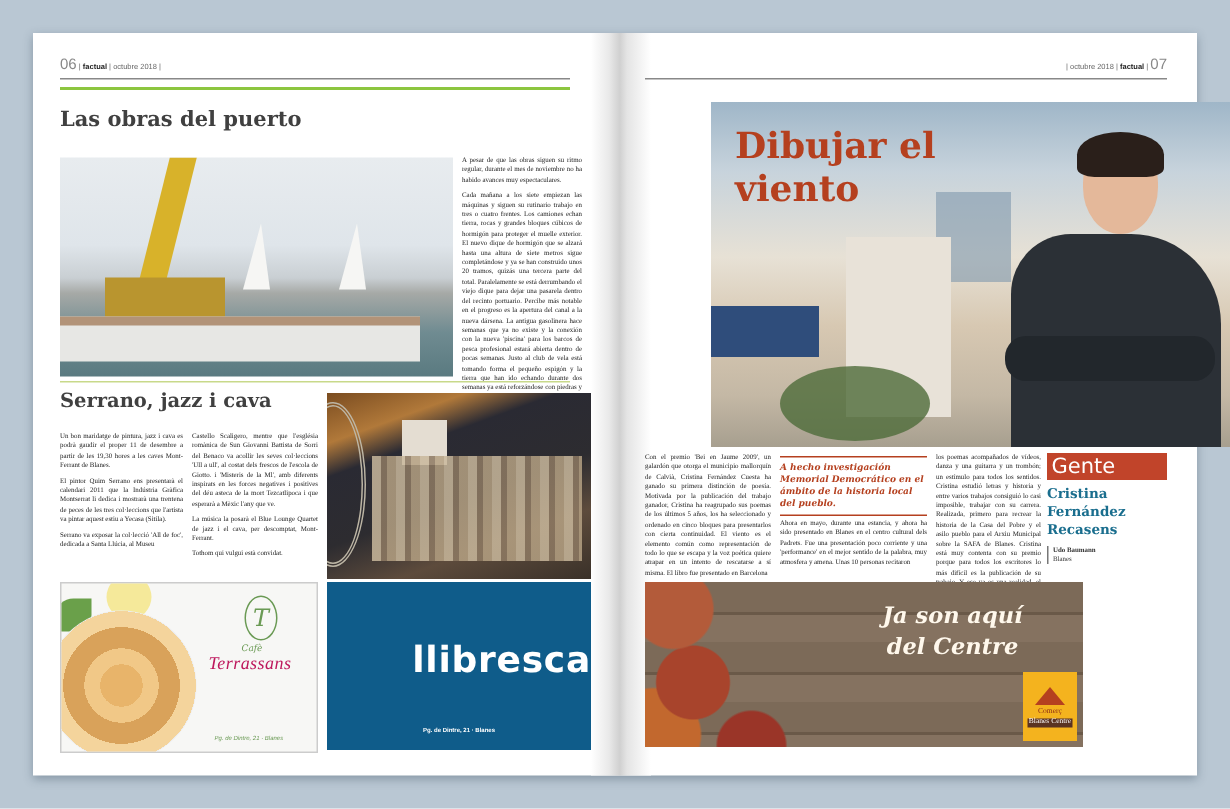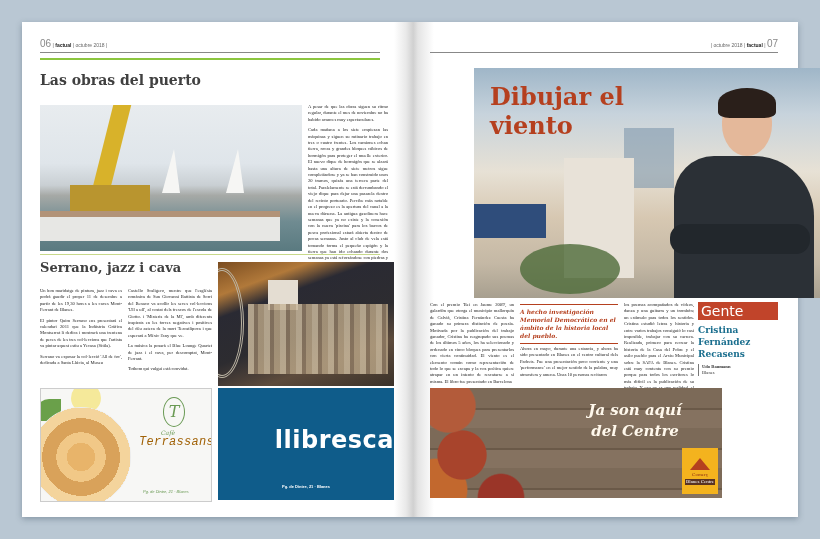--- a/index.html
+++ b/index.html
@@ -48,21 +48,21 @@
   
   .ad { position: absolute; }
   .ad-terrassans { left: 18px; top: 366px; width: 172px; height: 114px; background: #f7f7f5; border: 1px solid #ccc; overflow: hidden; }
   .calamari { position: absolute; left: -10px; top: 18px; width: 100px; height: 100px; border-radius: 50%;
               background: radial-gradient(circle at 50% 50%, #e8b46a 0 20%, #f1c887 20% 35%, #d9a25a 35% 55%, #f4d49c 55% 70%, #ececec 70%); }
   .lemon { position: absolute; left: 30px; top: -6px; width: 30px; height: 30px; border-radius: 50%; background: #f5e99a; }
   .leaf { position: absolute; left: -4px; top: 10px; width: 24px; height: 22px; border-radius: 50% 0; background: #6aa04a; }
   .t-logo { position: absolute; left: 122px; top: 8px; width: 22px; height: 30px; border: 1.5px solid #6a9a54; border-radius: 50%;
             color: #6a9a54; font-family: "DejaVu Serif", serif; font-style: italic; font-size: 16px; text-align: center; line-height: 28px; }
   .t-cafe { position: absolute; left: 120px; top: 40px; font-family: "DejaVu Serif", serif; font-style: italic; font-size: 6px; color: #6a9a54; }
-  .t-name { position: absolute; left: 98px; top: 46px; font-family: Liberation Mono, monospace; font-style: italic; font-size: 12px; color: #a16207; letter-spacing: .3px; }
+  .t-name { position: absolute; left: 98px; top: 46px; font-family: Liberation Serif, serif; font-style: italic; font-size: 12px; color: #be185d; letter-spacing: .3px; }
   .t-addr { position: absolute; left: 102px; top: 100px; font-family: "Liberation Sans", sans-serif; font-style: italic; font-size: 4px; color: #6a9a54; }
 
   .ad-llibresca { left: 196px; top: 366px; width: 176px; height: 112px; background: #0f5c8a; }
   .ll-name { position: absolute; left: 0; top: 38px; width: 100%; text-align: right; color: #fff; font-family: "DejaVu Sans", sans-serif; font-weight: bold; font-size: 24px; letter-spacing: .5px; }
   .ll-addr { position: absolute; left: 0; top: 96px; width: 100%; text-align: center; color: #fff; font-family: "Liberation Sans", sans-serif; font-weight: bold; font-size: 4px; }
 
   
   .hero { left: 408px; top: 46px; width: 348px; height: 230px;
           background: linear-gradient(to bottom, #9fb6c8 0%, #c7d3dc 20%, #e7e1d5 45%, #d7c8b2 65%, #c4b8a5 85%, #a79f8f 100%); margin-left: 44px; }
   .hero .bldg-blue { position: absolute; left: 0; top: 136px; width: 72px; height: 34px; background: #2f4d7b; }

